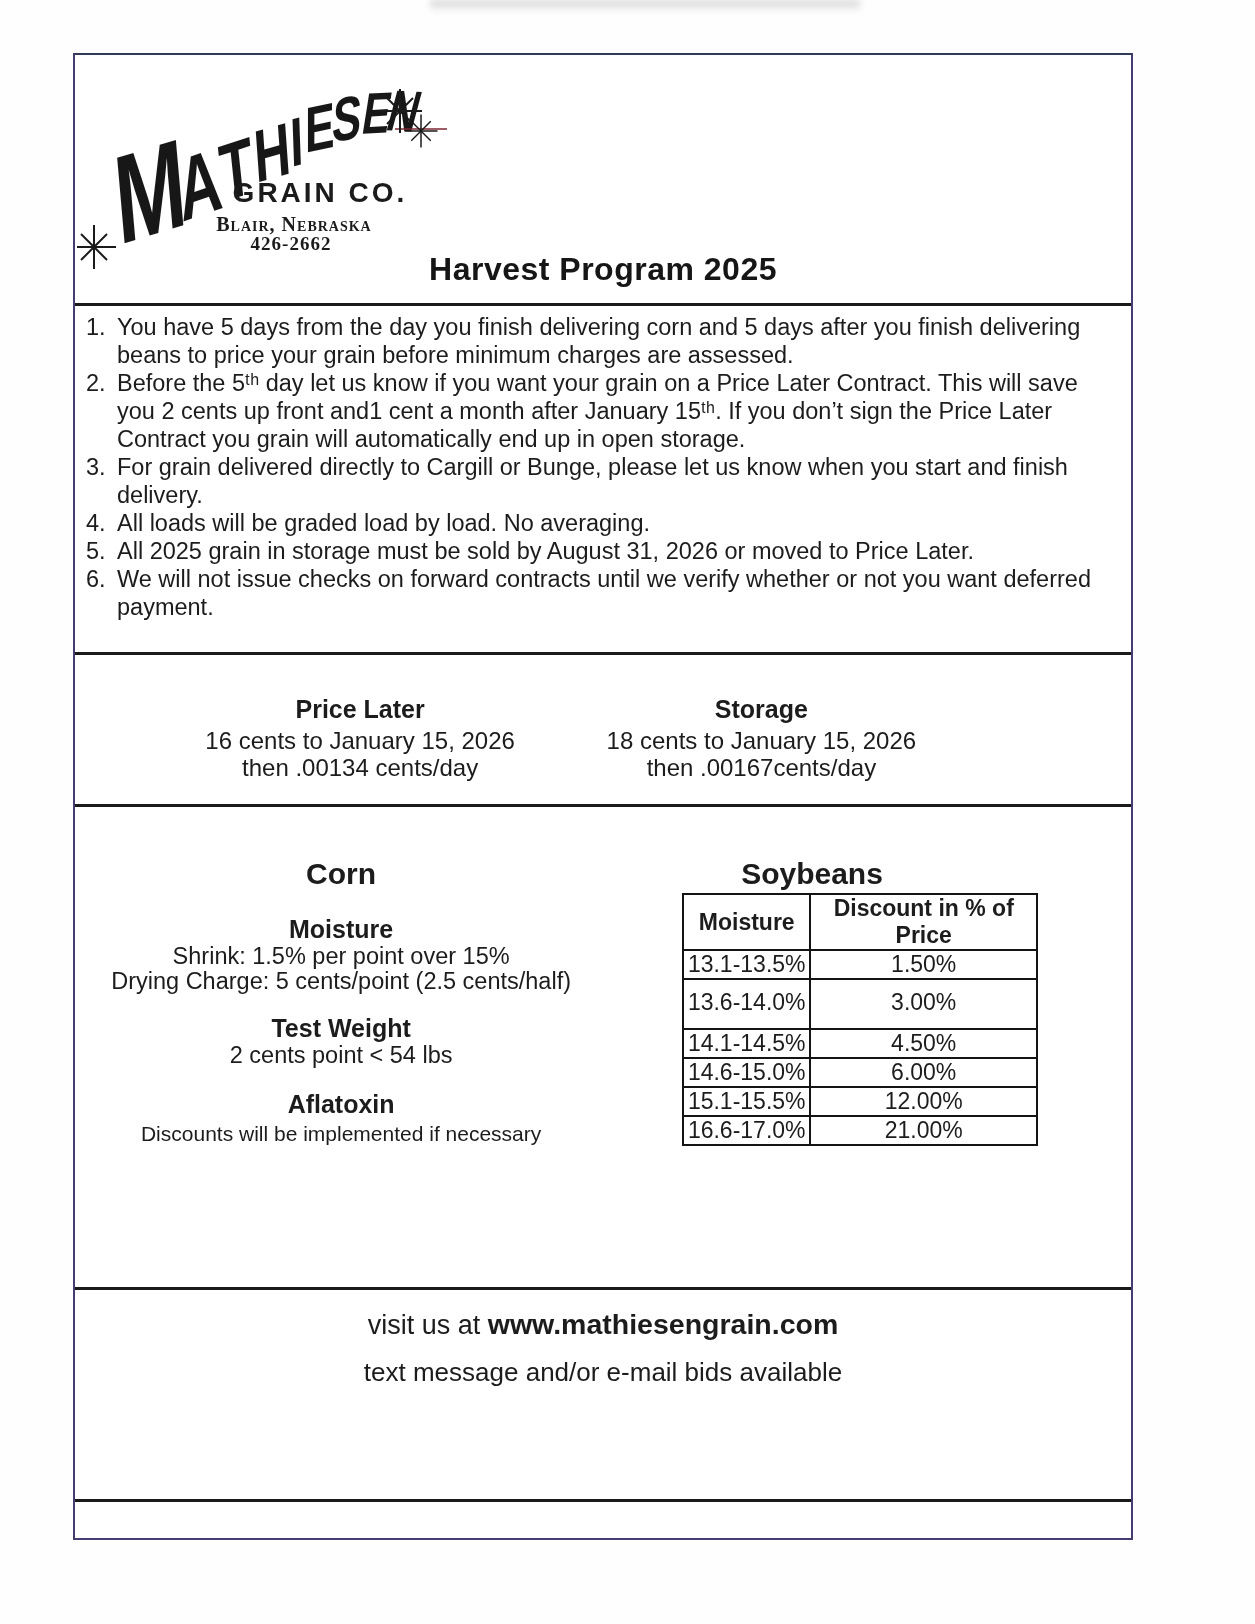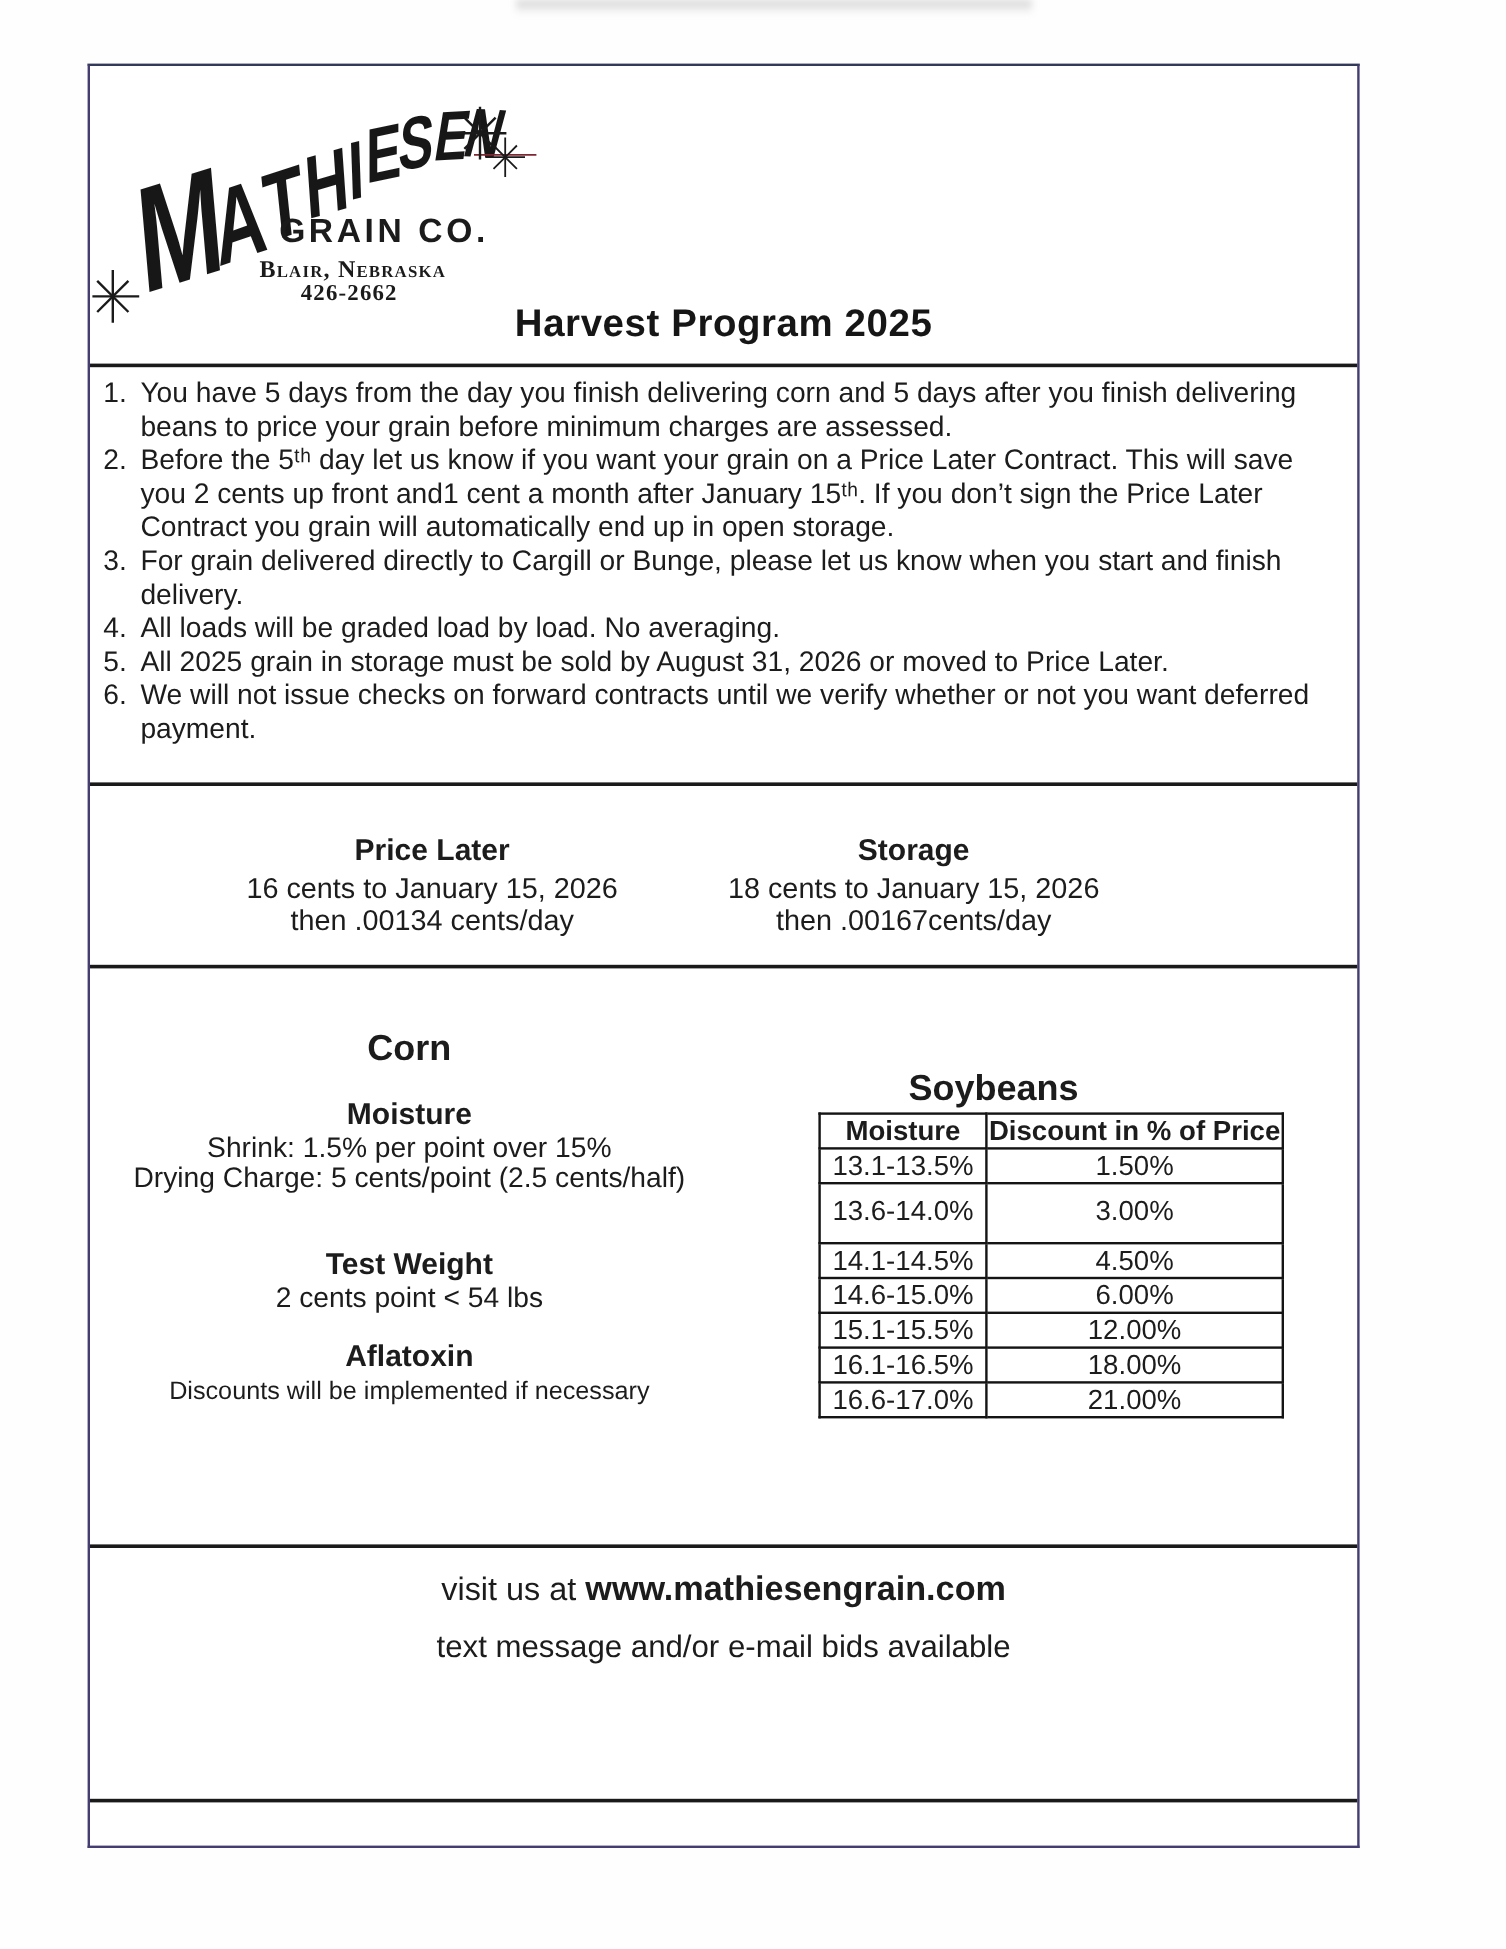--- a/index.html
+++ b/index.html
@@ -39,25 +39,25 @@
   .p-storage { left:65%; transform:translateX(-50%); }
   .p-block h3 { margin:0 0 3px; font-size:25px; }
   .p-block div { font-size:24px; line-height:27px; }
 
   
   .sec-grains { height:483px; }
   .corn-block { position:absolute; left:25.2%; top:50px; width:540px; transform:translateX(-50%);
                 text-align:center; }
   .corn-block h2 { margin:0; font-size:30px; }
   .corn-block h4 { margin:24px 0 0; font-size:25px; }
-  .corn-block h4.tw { margin-top:46px; }
+  .corn-block h4.tw { margin-top:20px; }
   .corn-block h4.af { margin-top:22px; }
   .corn-block .ln { font-size:23.5px; line-height:25px; }
   .corn-block .note { font-size:21px; margin-top:3px; }
-  .soy-block { position:absolute; left:607px; top:50px; width:388px;margin-top:34px; }
+  .soy-block { position:absolute; left:607px; top:50px; width:356px; }
   .soy-block h2 { margin:0 0 2px; font-size:30px; text-align:center; transform:translateX(-48px); }
   .soy-table { width:100%; border-collapse:collapse; border:2px solid #141414; }
   .soy-table th, .soy-table td { border:2px solid #141414; text-align:center; padding:0;
                 font-size:23px; height:25px; }
   .soy-table th { font-weight:bold; }
   .soy-table th:first-child, .soy-table td:first-child { width:36%; }
   .soy-table tbody tr:nth-child(2) td { height:36px; vertical-align:bottom; padding-bottom:12px; }
   .disclaimer { position:absolute; top:385px; left:50%; transform:translateX(-50%);
                 font-size:33px; font-weight:bold; font-style:italic; white-space:nowrap;
                 letter-spacing:0.5px; color:#161616; }
@@ -185,24 +185,20 @@
             </tr>
               <tr>
               <td>14.6-15.0%</td>
               <td>6.00%</td>
             </tr>
               <tr>
               <td>15.1-15.5%</td>
               <td>12.00%</td>
             </tr>
               <tr>
-              <td>16.1-16.5%</td>
-              <td>18.00%</td>
-            </tr>
-              <tr>
               <td>16.6-17.0%</td>
               <td>21.00%</td>
             </tr>
             </tbody>
         </table>
       </div>
 
     </section>
 
     <section class="sec sec-contact">

